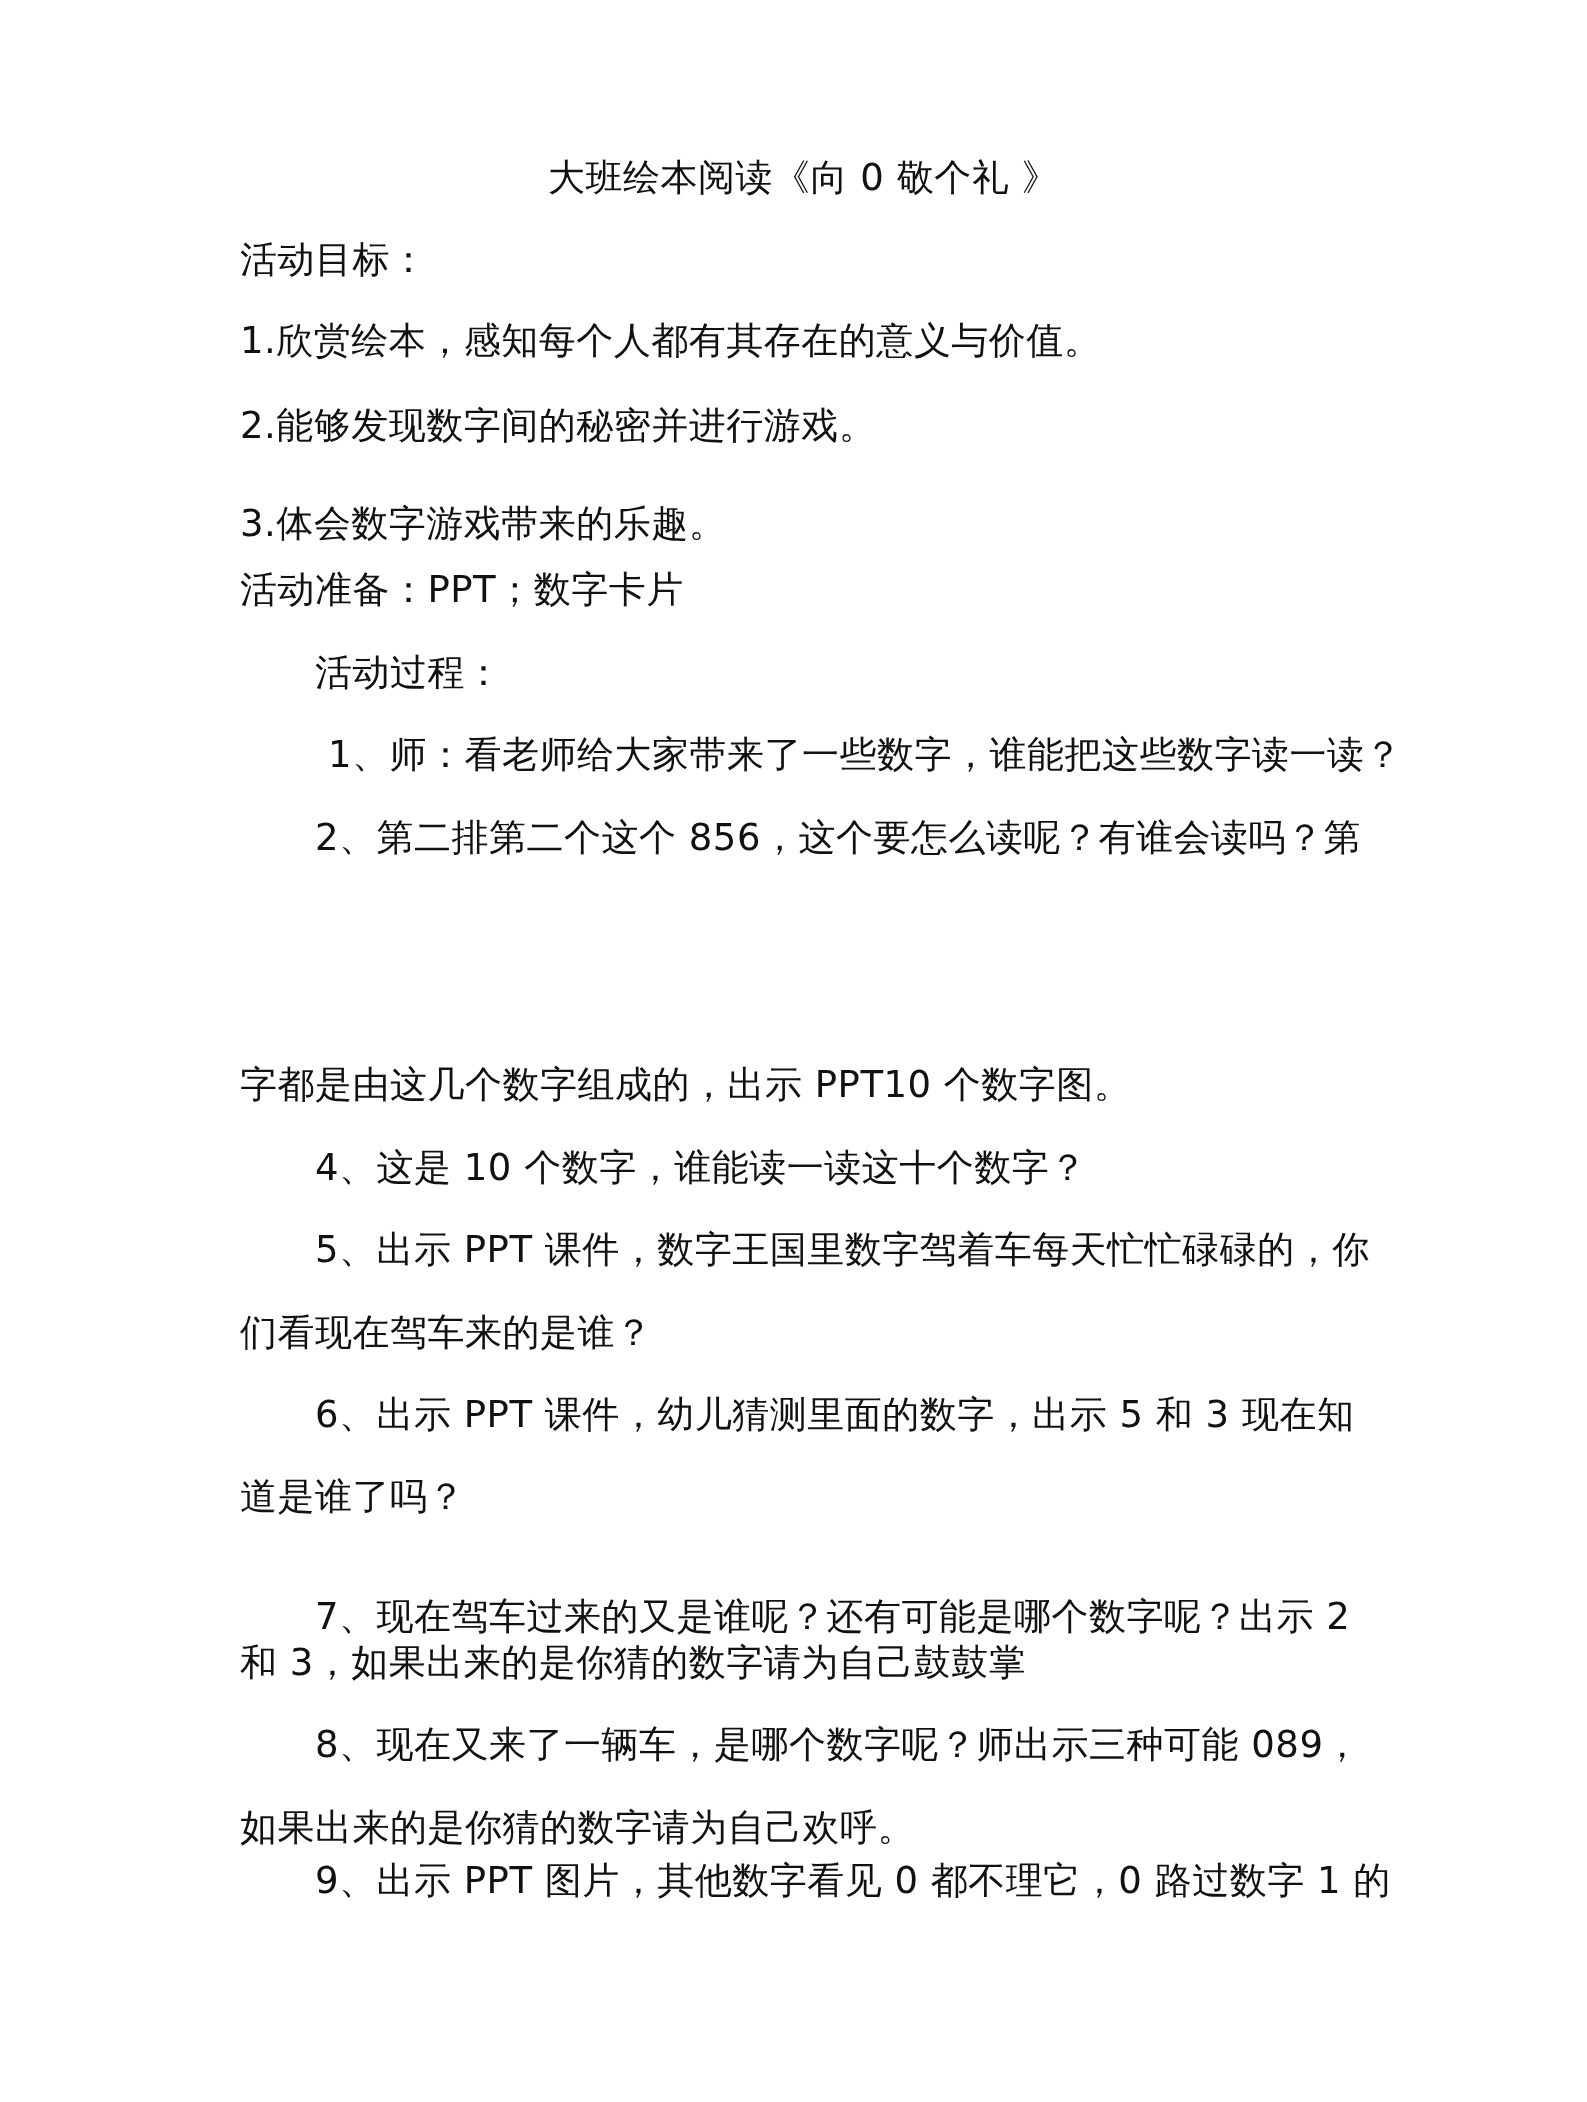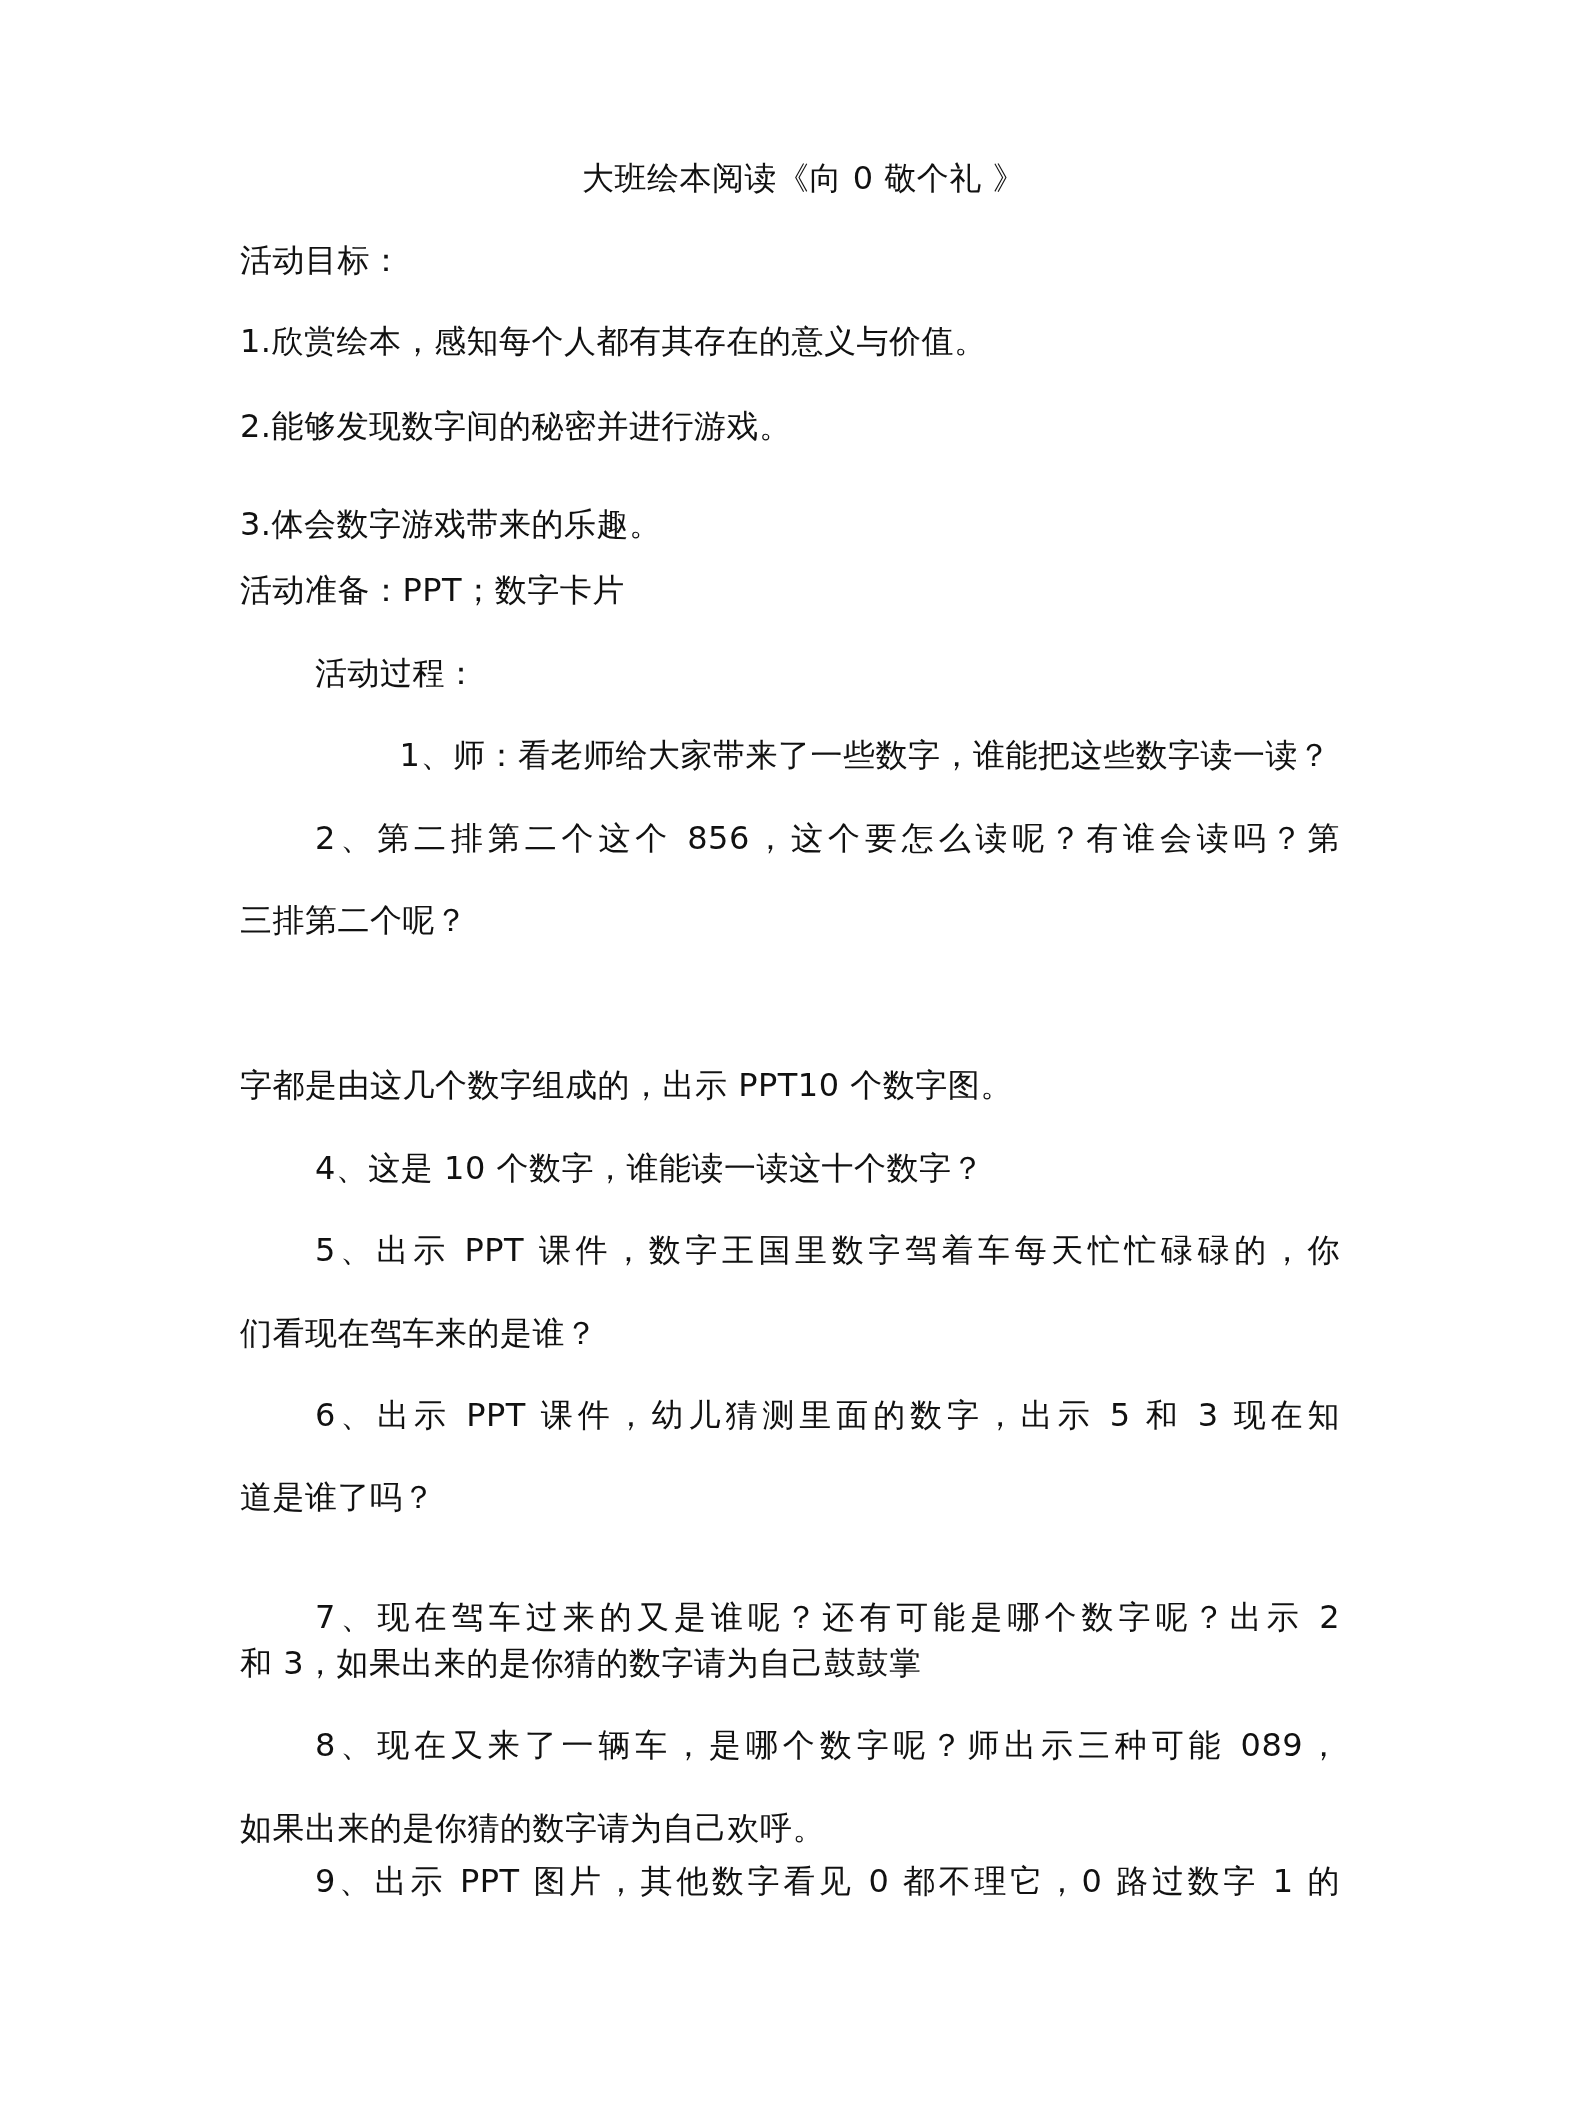--- a/index.html
+++ b/index.html
@@ -3,21 +3,21 @@
 <meta charset="utf-8">
 <style>
   html, body { margin: 0; padding: 0; background: #ffffff; }
   body { width: 1587px; height: 2102px; position: relative; overflow: hidden; }
   .page { position: absolute; left: 0; top: 0; width: 1587px; height: 2102px; background: #ffffff; }
   .line {
     position: absolute;
     left: 240px;
     width: 1100px;
     font-family: "DejaVu Sans", "Liberation Sans", sans-serif;
-    font-size: 32px;
+    font-size: 37px;
     line-height: 40px;
     color: #111111;
     white-space: nowrap;
     letter-spacing: 0.5px;
   }
   .indent { left: 315px; }
   .title { left: 0; width: 1587px; text-align: center; padding-left: 20px; box-sizing: border-box; }
   .justify { text-align: justify; text-align-last: justify; width: 1100px; }
   .justify.indent { width: 1025px; }
 </style>
@@ -32,21 +32,20 @@
   <div class="line" style="top:406px;">2.能够发现数字间的秘密并进行游戏。</div>
   <div class="line" style="top:504px;">3.体会数字游戏带来的乐趣。</div>
 
   <div class="line" style="top:570px;">活动准备：PPT；数字卡片</div>
 
   <div class="line indent" style="top:653px;">活动过程：</div>
 
   <div class="line indent" style="top:735px;text-align:center;">1、师：看老师给大家带来了一些数字，谁能把这些数字读一读？</div>
 
   <div class="line indent justify" style="top:818px;">2、第二排第二个这个 856，这个要怎么读呢？有谁会读吗？第</div>
-  <div class="line" style="top:900px;">三排第二个呢？</div>
 
   <div class="line" style="top:1065px;">字都是由这几个数字组成的，出示 PPT10 个数字图。</div>
 
   <div class="line indent" style="top:1148px;">4、这是 10 个数字，谁能读一读这十个数字？</div>
 
   <div class="line indent justify" style="top:1230px;">5、出示 PPT 课件，数字王国里数字驾着车每天忙忙碌碌的，你</div>
   <div class="line" style="top:1313px;">们看现在驾车来的是谁？</div>
 
   <div class="line indent justify" style="top:1395px;">6、出示 PPT 课件，幼儿猜测里面的数字，出示 5 和 3    现在知</div>
   <div class="line" style="top:1477px;">道是谁了吗？</div>

